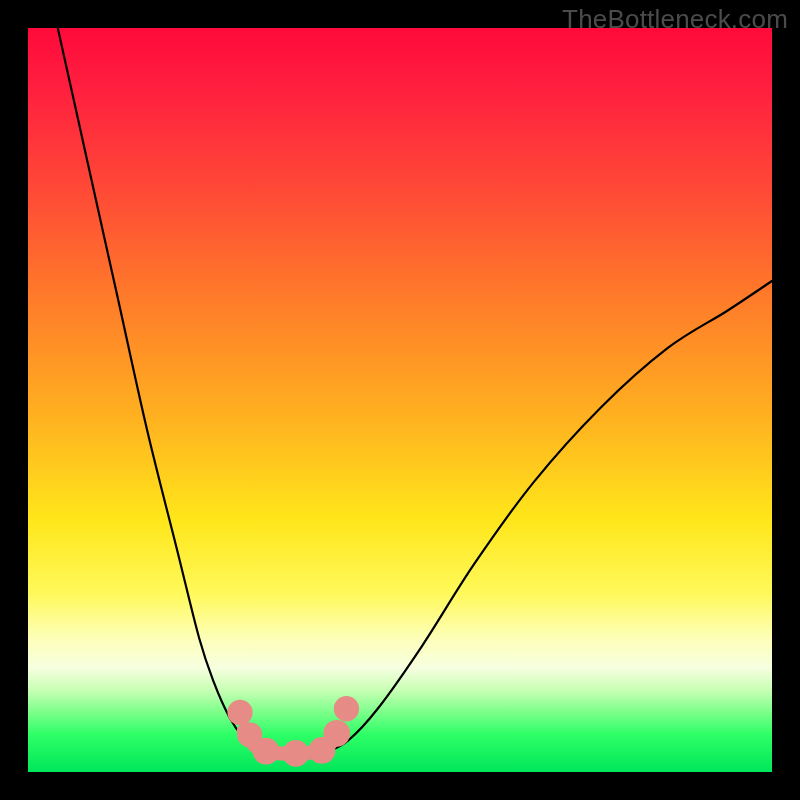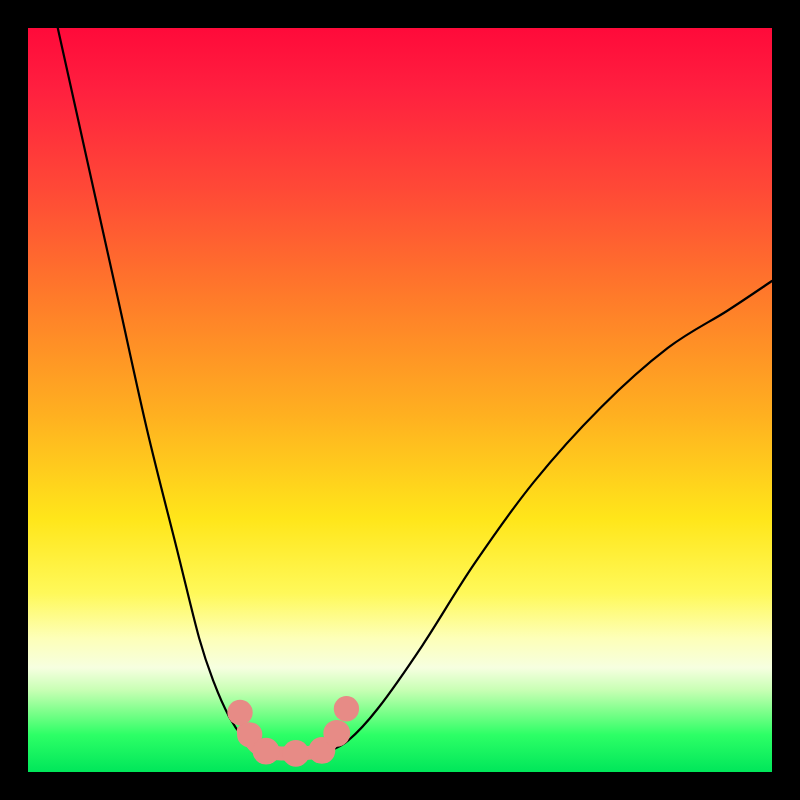--- a/index.html
+++ b/index.html
@@ -77,13 +77,14 @@
         <circle cx="212.04" cy="684.48" r="12.648000000000001" fill="#e78b86"></circle>
         <circle cx="221.712" cy="706.8" r="12.648000000000001" fill="#e78b86"></circle>
         <circle cx="238.08" cy="723.168" r="13.392000000000001" fill="#e78b86"></circle>
         <circle cx="267.84" cy="725.4" r="13.392000000000001" fill="#e78b86"></circle>
         <circle cx="293.88" cy="722.424" r="13.392000000000001" fill="#e78b86"></circle>
         <circle cx="308.76" cy="705.312" r="13.392000000000001" fill="#e78b86"></circle>
         <circle cx="318.432" cy="680.76" r="12.648000000000001" fill="#e78b86"></circle>
       </g>
   </svg>
 
+  <div class="watermark">TheBottleneck.com</div>
 </div>
 
 </body></html>

